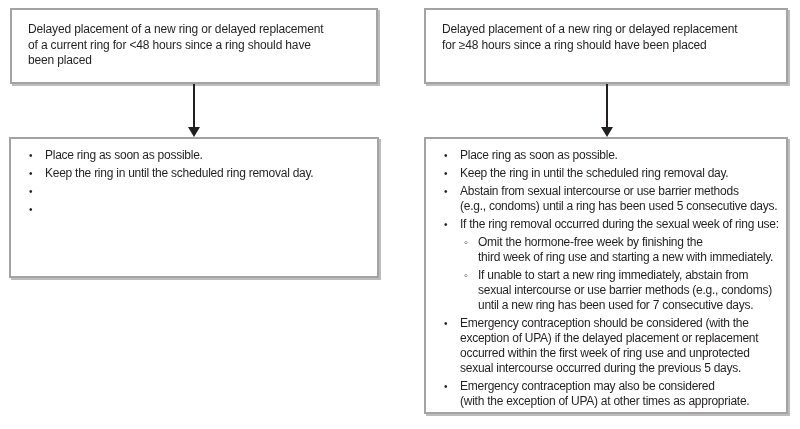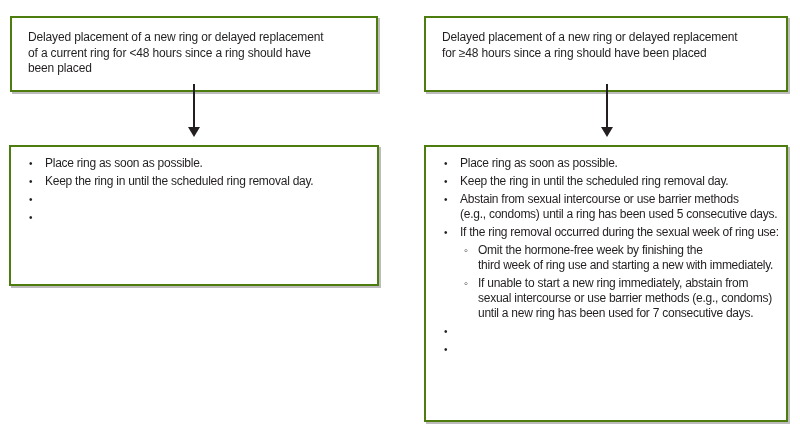--- a/index.html
+++ b/index.html
@@ -8,24 +8,23 @@
     width: 800px;
     height: 429px;
     background: #ffffff;
     font-family: "Liberation Sans", sans-serif;
     color: #231f20;
     overflow: hidden;
   }
   .box {
     position: absolute;
     box-sizing: border-box;
-    border: 2px solid #4d7c0f;
+    border: 2px solid #a3a3a3;
     background: #ffffff;
     box-shadow: 2px 2px 0 rgba(35,31,32,0.30);
-    margin-top: 8px;
   }
   .box-tl { left: 10px;  top: 8px;   width: 368px; height: 76px; }
   .box-tr { left: 424px; top: 8px;   width: 364px; height: 76px; }
   .box-bl { left: 9px;   top: 137px; width: 370px; height: 141px; }
   .box-br { left: 424px; top: 137px; width: 364px; height: 277px; }
 
   .condition-text {
     padding: 12px 12px 0 16px;
     font-size: 12px;
     line-height: 15.5px;
@@ -143,20 +142,26 @@
 third week of ring use and starting a new with immediately.</span>
       </div>
       <div class="action-row level-2">
         <span class="marker">◦</span>
         <span class="action-text">If unable to start a new ring immediately, abstain from
 sexual intercourse or use barrier methods (e.g., condoms)
 until a new ring has been used for 7 consecutive days.</span>
       </div>
       <div class="action-row level-1">
         <span class="marker">•</span>
+        <span class="action-text">Emergency contraception should be considered (with the
+exception of UPA) if the delayed placement or replacement
+occurred within the first week of ring use and unprotected
+sexual intercourse occurred during the previous 5 days.</span>
       </div>
       <div class="action-row level-1">
         <span class="marker">•</span>
+        <span class="action-text">Emergency contraception may also be considered
+(with the exception of UPA) at other times as appropriate.</span>
       </div>
     </div>
   </div>
 
 </div>
 
 </body></html>

